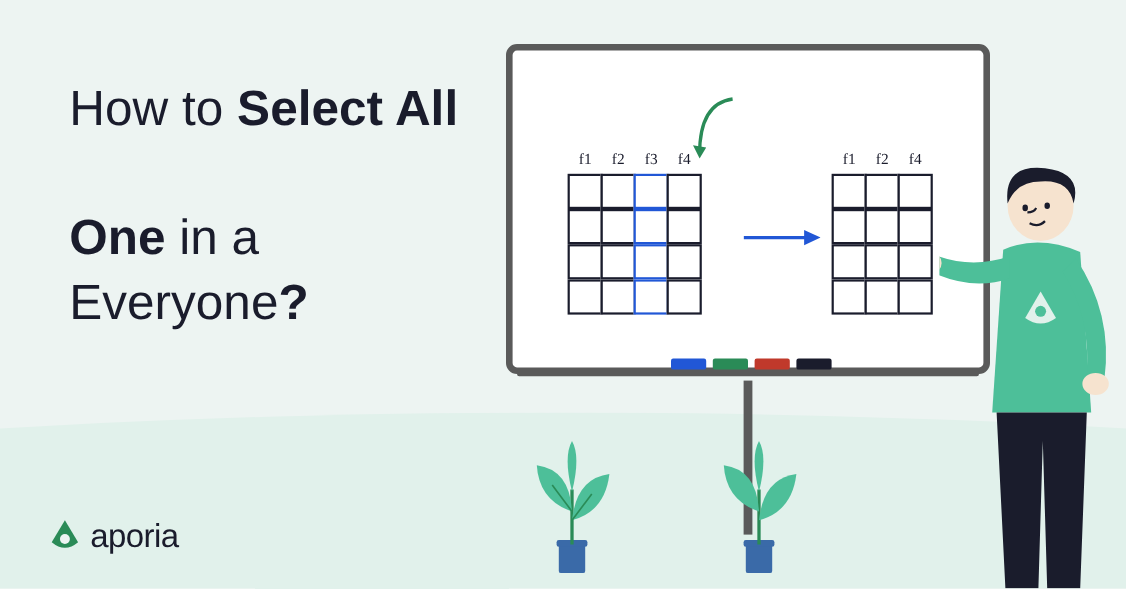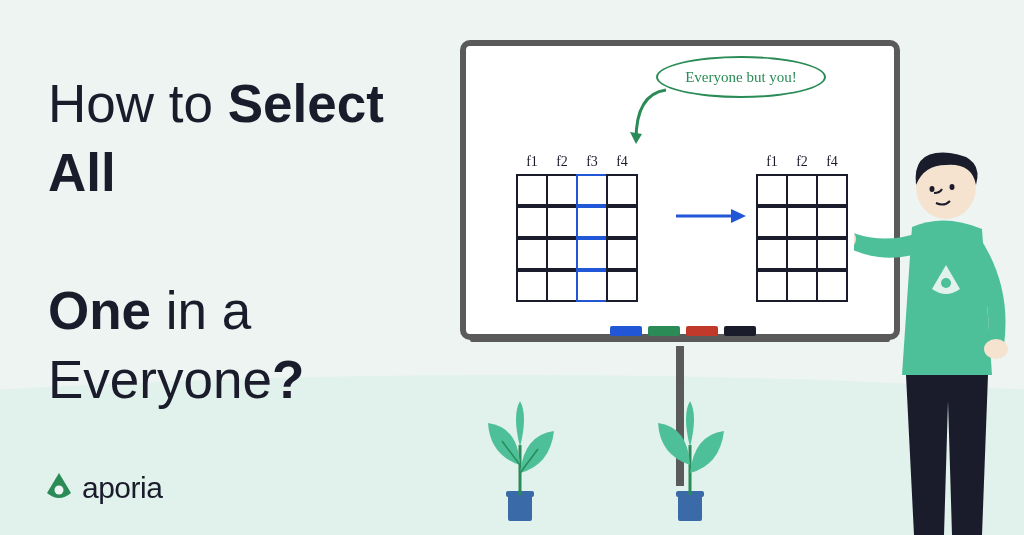--- a/index.html
+++ b/index.html
@@ -8,22 +8,22 @@
   background:#edf4f2;
   font-family:-apple-system, BlinkMacSystemFont, 'Segoe UI', sans-serif;
   position:relative; overflow:hidden;
 }
 .wave {
   position:absolute; bottom:0; left:0; width:100%; height:160px;
   background:#e1f1eb;
   clip-path:ellipse(120% 100% at 50% 100%);
 }
 .headline {
-  position:absolute; left:48px; top:70px;
-  font-size:53px; line-height:1.3; color:#1a1c2c; font-weight:400;
+  position:absolute; left:63px; top:70px;
+  font-size:45px; line-height:1.3; color:#1a1c2c; font-weight:400;
   max-width:400px;
 }
 .headline .bold { font-weight:700; }
 .logo {
   position:absolute; left:44px; bottom:30px;
   display:flex; align-items:center; gap:8px;
 }
 .logo-txt { font-size:30px; font-weight:500; color:#1a1c2c; letter-spacing:-0.5px; }
 .whiteboard {
   position:absolute; left:460px; top:40px; width:440px; height:300px;
@@ -36,21 +36,21 @@
 .speech {
   position:absolute; left:190px; top:10px; width:170px; height:42px;
   border:2.5px solid #2a8b57; border-radius:50%/50%;
   display:flex; align-items:center; justify-content:center;
   font-family:'Comic Sans MS', cursive; font-size:15px; color:#2a8b57;
 }
 .pointer-arrow {
   position:absolute; left:160px; top:36px;
 }
 .grid {
-  position:absolute; top:108px;
+  position:absolute; top:92px;
 }
 .grid.left { left:50px; }
 .grid.right { left:290px; }
 .col {
   display:inline-block; vertical-align:top; margin-right:-2px;
 }
 .col-label {
   font-family:'Comic Sans MS', cursive; font-size:14px; color:#1a1c2c;
   text-align:center; height:20px; display:block;
 }
@@ -80,23 +80,20 @@
 
 <div class="logo">
   <svg width="30" height="34" viewBox="0 0 30 34">
     <path d="M15 2 L27 22 Q15 32 3 22 Z" fill="#2a8b57"></path>
     <circle cx="15" cy="19" r="4.5" fill="#edf4f2"></circle>
   </svg>
   <span class="logo-txt">aporia</span>
 </div>
 
 <div class="whiteboard">
-  <div class="speech">
-    <span>Everyone but you!</span>
-  </div>
   <svg class="pointer-arrow" width="50" height="72">
     <path d="M40 8 Q10 12 10 58" fill="none" stroke="#2a8b57" stroke-width="3"></path>
     <path d="M10 62 L4 50 L16 52 Z" fill="#2a8b57"></path>
   </svg>
 
   <div class="grid left" id="grid-left"><span class="col"><span class="col-label">f1</span><div class="cell"></div><div class="cell"></div><div class="cell"></div><div class="cell"></div></span><span class="col"><span class="col-label">f2</span><div class="cell"></div><div class="cell"></div><div class="cell"></div><div class="cell"></div></span><span class="col hl"><span class="col-label">f3</span><div class="cell"></div><div class="cell"></div><div class="cell"></div><div class="cell"></div></span><span class="col"><span class="col-label">f4</span><div class="cell"></div><div class="cell"></div><div class="cell"></div><div class="cell"></div></span></div>
 
   <svg class="big-arrow" width="70" height="20">
     <line x1="0" y1="10" x2="58" y2="10" stroke="#2157d6" stroke-width="3"></line>
     <path d="M70 10 L55 3 L55 17 Z" fill="#2157d6"></path>

